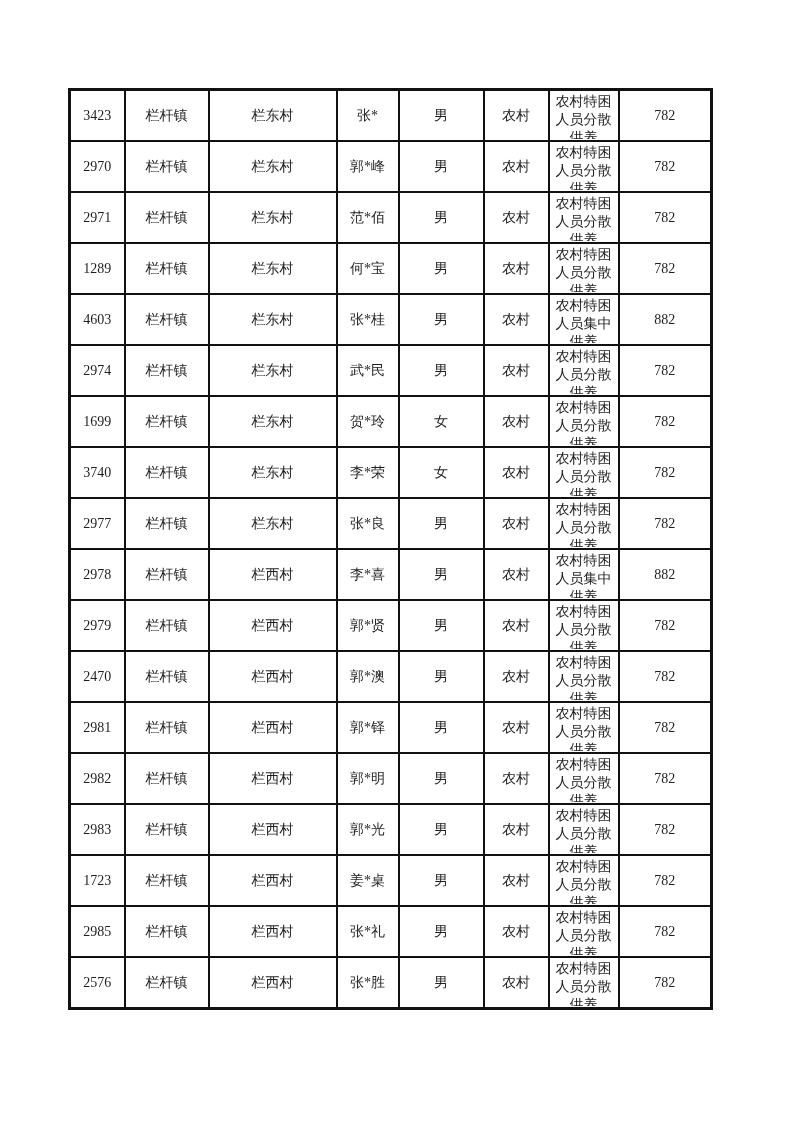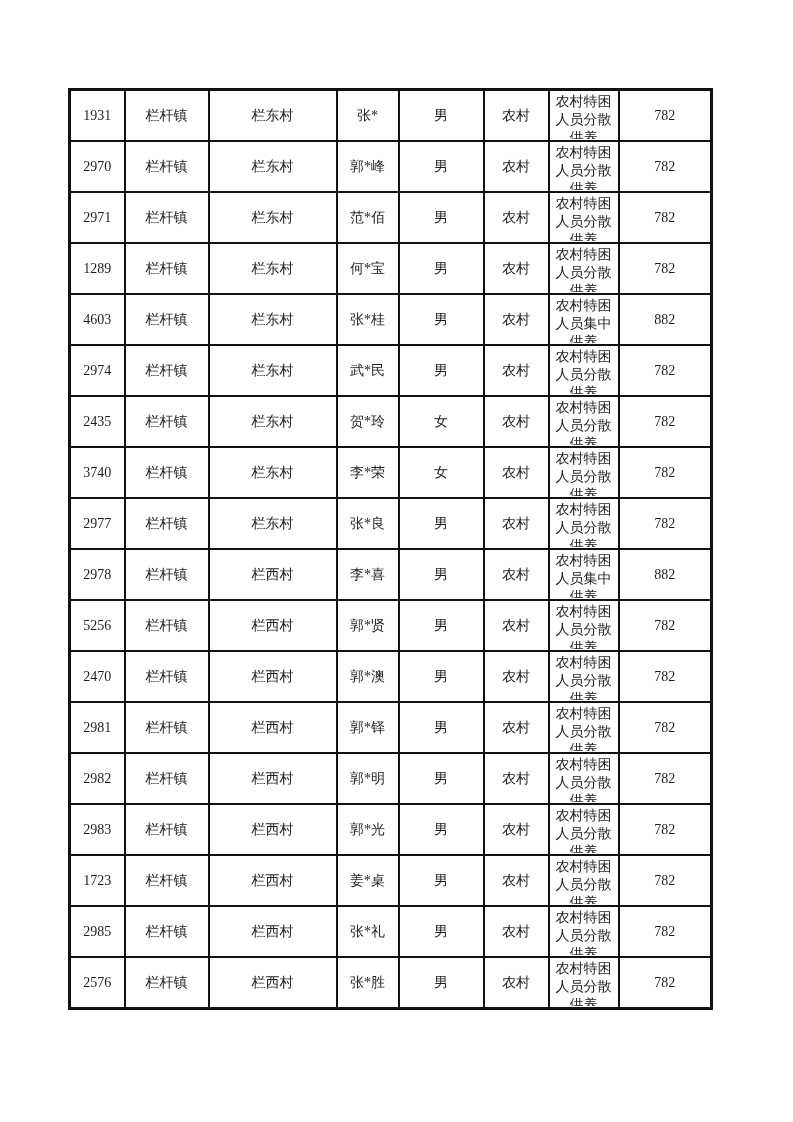--- a/index.html
+++ b/index.html
@@ -73,21 +73,21 @@
       <col class="c-town">
       <col class="c-village">
       <col class="c-name">
       <col class="c-gender">
       <col class="c-residence">
       <col class="c-category">
       <col class="c-amount">
     </colgroup>
     <tbody>
         <tr>
-          <td class="cell-seq">1931</td>
+          <td class="cell-seq">3423</td>
           <td class="cell-town">栏杆镇</td>
           <td class="cell-village">栏东村</td>
           <td class="cell-name">张*</td>
           <td class="cell-gender">男</td>
           <td class="cell-residence">农村</td>
           <td class="cell-category">
             <div class="cat-clip">农村特困人员分散供养</div>
           </td>
           <td class="cell-amount">782</td>
         </tr>
@@ -145,21 +145,21 @@
           <td class="cell-village">栏东村</td>
           <td class="cell-name">武*民</td>
           <td class="cell-gender">男</td>
           <td class="cell-residence">农村</td>
           <td class="cell-category">
             <div class="cat-clip">农村特困人员分散供养</div>
           </td>
           <td class="cell-amount">782</td>
         </tr>
         <tr>
-          <td class="cell-seq">2435</td>
+          <td class="cell-seq">1699</td>
           <td class="cell-town">栏杆镇</td>
           <td class="cell-village">栏东村</td>
           <td class="cell-name">贺*玲</td>
           <td class="cell-gender">女</td>
           <td class="cell-residence">农村</td>
           <td class="cell-category">
             <div class="cat-clip">农村特困人员分散供养</div>
           </td>
           <td class="cell-amount">782</td>
         </tr>
@@ -193,21 +193,21 @@
           <td class="cell-village">栏西村</td>
           <td class="cell-name">李*喜</td>
           <td class="cell-gender">男</td>
           <td class="cell-residence">农村</td>
           <td class="cell-category">
             <div class="cat-clip">农村特困人员集中供养</div>
           </td>
           <td class="cell-amount">882</td>
         </tr>
         <tr>
-          <td class="cell-seq">5256</td>
+          <td class="cell-seq">2979</td>
           <td class="cell-town">栏杆镇</td>
           <td class="cell-village">栏西村</td>
           <td class="cell-name">郭*贤</td>
           <td class="cell-gender">男</td>
           <td class="cell-residence">农村</td>
           <td class="cell-category">
             <div class="cat-clip">农村特困人员分散供养</div>
           </td>
           <td class="cell-amount">782</td>
         </tr>

